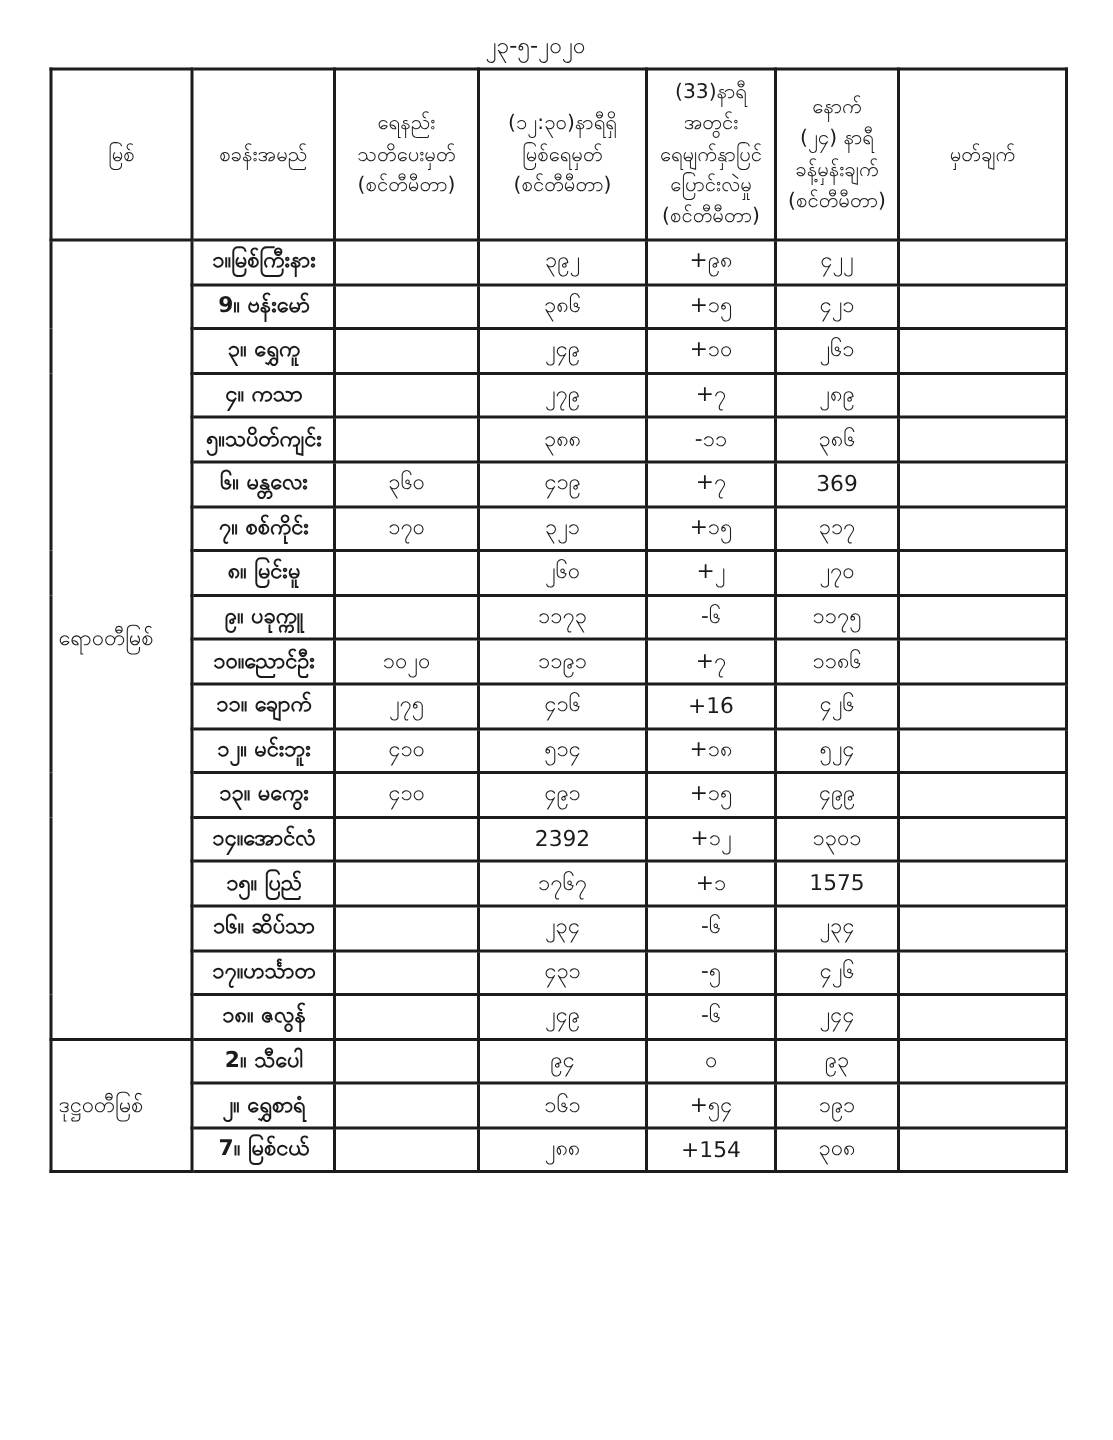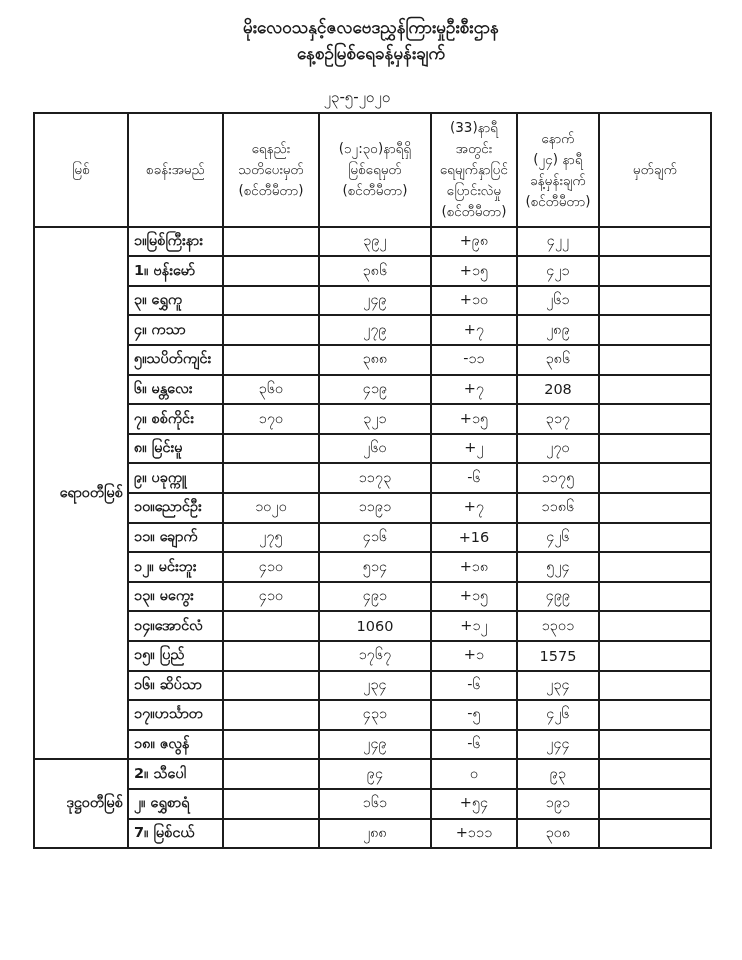--- a/index.html
+++ b/index.html
@@ -23,33 +23,29 @@
   }
   .forecast th, .forecast td {
     border: 2px solid #1c1c1c; overflow: hidden;
   }
   .forecast th {
     font-weight: normal; font-size: 13.5px; line-height: 1.55;
     white-space: pre-line; text-align: center; vertical-align: middle;
     height: 108px; padding: 2px 2px;
   }
   .forecast td { font-size: 14.5px; height: 27.6px; padding: 0 4px; }
-  td.station { text-align: left; font-weight: bold; padding-left: 5px; }
+  td.station { text-align: center; font-weight: bold; padding-left: 5px; }
   td.num { text-align: center; font-weight: normal; }
-  td.river { text-align: right; font-weight: bold; font-size: 14.5px; }
+  td.river { text-align: left; font-weight: normal; font-size: 14.5px; }
   td.remark { }
 </style>
 </head>
 <body>
 
 <div class="page">
-  <div class="title-block">
-    <div class="title-line">မိုးလေဝသနှင့်ဇလဗေဒညွှန်ကြားမှုဦးစီးဌာန</div>
-    <div class="title-line">နေ့စဉ်မြစ်ရေခန့်မှန်းချက်</div>
-  </div>
   <div class="date-line">၂၃-၅-၂၀၂၀</div>
 
   <table class="forecast">
     <colgroup>
       <col style="width:94px">
         <col style="width:95px">
         <col style="width:96px">
       <col style="width:112px">
         <col style="width:86px">
         <col style="width:82px">
@@ -80,21 +76,21 @@
         <tr>
           <td class="river" rowspan="18">ရောဝတီမြစ်</td>
           <td class="station">၁။မြစ်ကြီးနား</td>
           <td class="num"></td>
           <td class="num">၃၉၂</td>
           <td class="num">+၉၈</td>
           <td class="num">၄၂၂</td>
           <td class="num remark"></td>
         </tr>
         <tr>
-          <td class="station">1။ ဗန်းမော်</td>
+          <td class="station">9။ ဗန်းမော်</td>
           <td class="num"></td>
           <td class="num">၃၈၆</td>
           <td class="num">+၁၅</td>
           <td class="num">၄၂၁</td>
           <td class="num remark"></td>
         </tr>
         <tr>
           <td class="station">၃။ ရွှေကူ</td>
           <td class="num"></td>
           <td class="num">၂၄၉</td>
@@ -116,21 +112,21 @@
           <td class="num">၃၈၈</td>
           <td class="num">-၁၁</td>
           <td class="num">၃၈၆</td>
           <td class="num remark"></td>
         </tr>
         <tr>
           <td class="station">၆။ မန္တလေး</td>
           <td class="num">၃၆၀</td>
           <td class="num">၄၁၉</td>
           <td class="num">+၇</td>
-          <td class="num">208</td>
+          <td class="num">369</td>
           <td class="num remark"></td>
         </tr>
         <tr>
           <td class="station">၇။ စစ်ကိုင်း</td>
           <td class="num">၁၇၀</td>
           <td class="num">၃၂၁</td>
           <td class="num">+၁၅</td>
           <td class="num">၃၁၇</td>
           <td class="num remark"></td>
         </tr>
@@ -178,21 +174,21 @@
           <td class="station">၁၃။ မကွေး</td>
           <td class="num">၄၁၀</td>
           <td class="num">၄၉၁</td>
           <td class="num">+၁၅</td>
           <td class="num">၄၉၉</td>
           <td class="num remark"></td>
         </tr>
         <tr>
           <td class="station">၁၄။အောင်လံ</td>
           <td class="num"></td>
-          <td class="num">1060</td>
+          <td class="num">2392</td>
           <td class="num">+၁၂</td>
           <td class="num">၁၃၀၁</td>
           <td class="num remark"></td>
         </tr>
         <tr>
           <td class="station">၁၅။ ပြည်</td>
           <td class="num"></td>
           <td class="num">၁၇၆၇</td>
           <td class="num">+၁</td>
           <td class="num">1575</td>
@@ -236,19 +232,19 @@
           <td class="num"></td>
           <td class="num">၁၆၁</td>
           <td class="num">+၅၄</td>
           <td class="num">၁၉၁</td>
           <td class="num remark"></td>
         </tr>
         <tr>
           <td class="station">7။ မြစ်ငယ်</td>
           <td class="num"></td>
           <td class="num">၂၈၈</td>
-          <td class="num">+၁၁၁</td>
+          <td class="num">+154</td>
           <td class="num">၃၀၈</td>
           <td class="num remark"></td>
         </tr>
       </tbody>
   </table>
 </div>
 
 </body></html>

